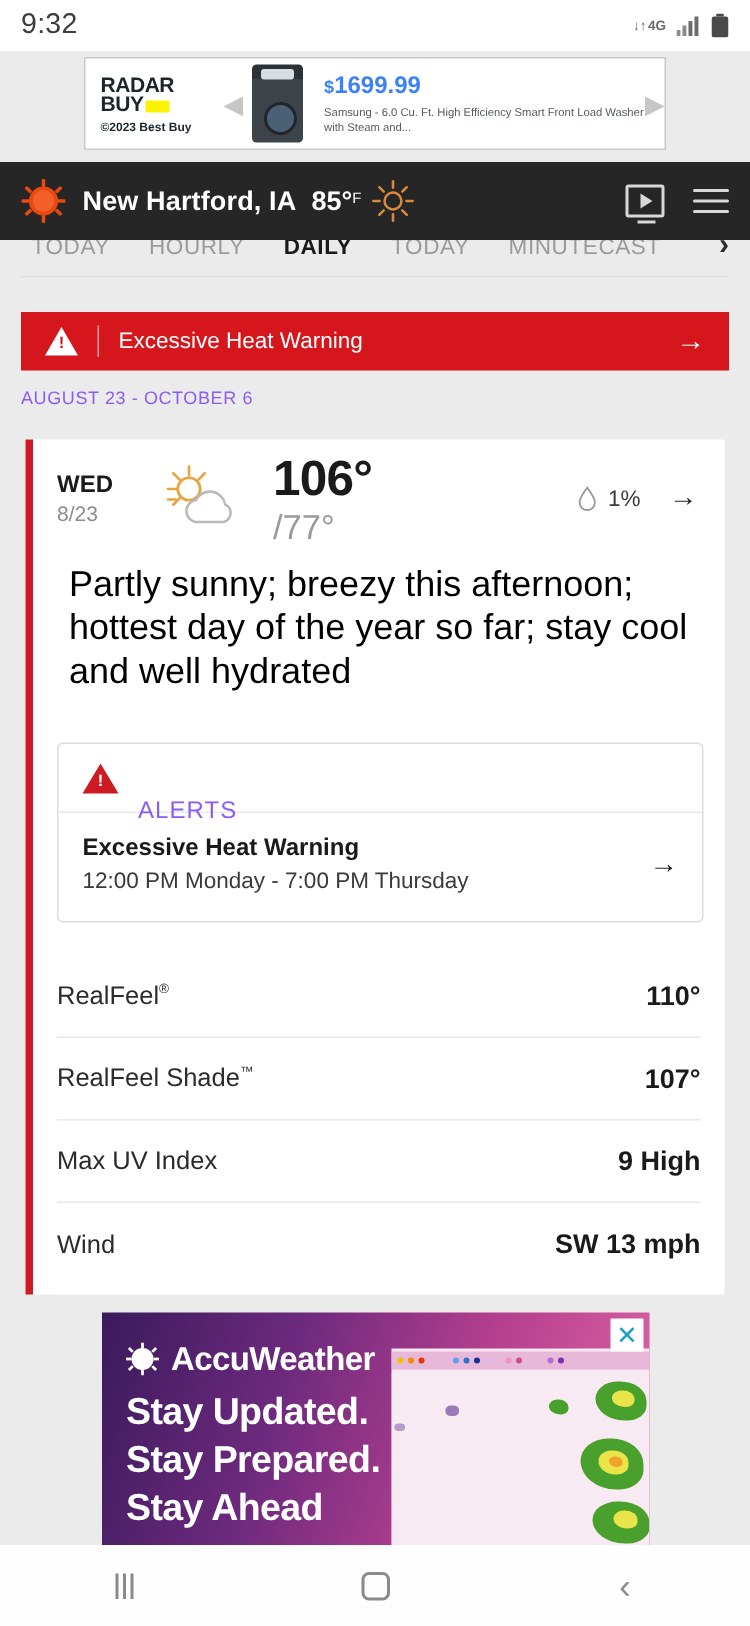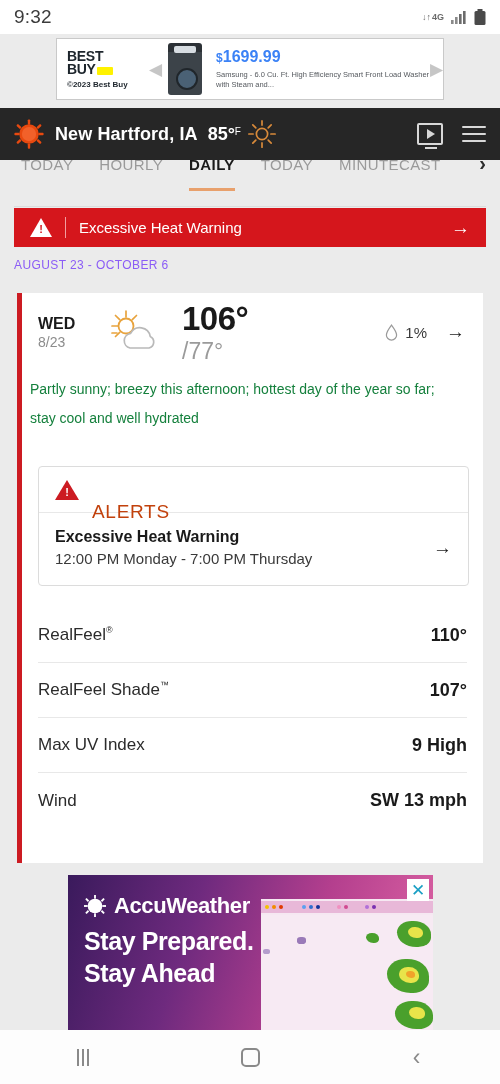--- a/index.html
+++ b/index.html
@@ -63,21 +63,21 @@
   .tv-icon { width: 26px; height: 22px; border: 2px solid #d8d8d8; border-radius: 2px;
              position: relative; display: flex; align-items: center; justify-content: center; }
   .tv-icon:after { content:""; position:absolute; bottom:-6px; left:6px; width:12px; height:2px; background:#d8d8d8; }
   .tv-tri { width: 0; height: 0; border-left: 8px solid #d8d8d8;
             border-top: 5px solid transparent; border-bottom: 5px solid transparent; margin-left: 2px; }
   .burger { width: 24px; display: flex; flex-direction: column; gap: 5px; }
   .burger span { display: block; height: 2px; background: #d8d8d8; border-radius: 1px; }
 
   
   .tabstrip {
-    position: absolute; top: 160px; left: 0; width: 500px; height: 47px;
+    position: absolute; top: 160px; left: 0; width: 500px; height: 25px;
     background: #ebebeb; overflow: hidden;
   }
   .tabrow { display: flex; align-items: flex-start; height: 30px; padding: 0 8px;
             margin-top: -10px; }
   .tab { flex: none; font-size: 15px; color: #9a9a9a; letter-spacing: .4px;
          padding: 0 13px; line-height: 30px; position: relative; }
   .tab.active { color: #1a1a1a; font-weight: bold; }
   .tab.active:after { content:""; position:absolute; left:13px; right:13px; bottom:-11px;
                       height: 3px; background: #e8a06c; }
   .tab-next { margin-left: auto; font-size: 20px; color: #2b2b2b; line-height: 26px; padding-right: 6px; font-weight: bold; }
@@ -111,33 +111,33 @@
   .day-date { font-size: 14px; color: #8c8c8c; line-height: 18px; }
   .card-wx { width: 56px; height: 48px; margin-left: 6px; }
   .temps { margin-left: 14px; display: flex; align-items: baseline; flex-direction: column; }
   .temp-hi { font-size: 33px; font-weight: bold; color: #1a1a1a; letter-spacing: -.5px; }
   .temp-lo { font-size: 23px; color: #9a9a9a; margin-left: 6px; }
   .precip { margin-left: auto; display: flex; align-items: center; gap: 7px; }
   .drop { width: 13px; height: 17px; }
   .precip-val { font-size: 15px; color: #3a3a3a; }
   .card-arrow { font-size: 19px; color: #1a1a1a; margin-left: 19px; }
 
-  .card-desc { padding: 4px 20px 0 8px; font-size: 14px; color: #15803d; line-height: 29px; }
+  .card-desc { padding: 4px 20px 0 24px; font-size: 24px; color: #000000; line-height: 29px; }
 
   
   .alertbox {
     margin: 33px 14px 0 16px; border: 1px solid #dcdcdc; border-radius: 4px; background: #fff;
   }
   .alert-head { display: flex; align-items: center; height: 46px; padding: 0 16px;
                 border-bottom: 1px solid #e8e8e8; }
   .alert-tri { width: 0; height: 0; border-left: 12px solid transparent;
     border-right: 12px solid transparent; border-bottom: 20px solid #cc1b22; position: relative; }
   .alert-tri:after { content:"!"; position:absolute; left:-3px; top:6px; width:6px;
     color:#fff; font-size:11px; font-weight:bold; text-align:center; }
-  .alert-head-label { font-size: 19px; color: #c2410c; letter-spacing: .7px; margin-left: 13px; margin-top: 45px; }
+  .alert-head-label { font-size: 16px; color: #8b5cf6; letter-spacing: .7px; margin-left: 13px; margin-top: 45px; }
   .alert-body { display: flex; align-items: center; padding: 13px 16px 15px; }
   .alert-title { font-size: 16px; font-weight: bold; color: #1a1a1a; line-height: 22px; }
   .alert-time { font-size: 15px; color: #3a3a3a; line-height: 22px; }
   .alert-arrow { margin-left: auto; font-size: 19px; color: #1a1a1a; }
 
   
   .details { margin: 22px 16px 0 16px; }
   .drow { display: flex; align-items: center; height: 55px;
           border-bottom: 1px solid #e8e8e8; }
   .drow:last-child { border-bottom: none; }
@@ -204,21 +204,21 @@
       </svg>
       <svg width="12" height="16" viewBox="0 0 12 16">
         <rect x="3.5" y="0" width="5" height="2" fill="#4a4a4a"></rect>
         <rect x="0.5" y="2" width="11" height="14" rx="1.5" fill="#4a4a4a"></rect>
       </svg>
     </div>
   </div>
 
   <div class="topad">
     <div class="bb-logo">
-      <div class="bb-word">BEST</div>
+      <div class="bb-word">RADAR</div>
       <div class="bb-word">
         <span>BUY</span><span class="bb-tag"></span>
       </div>
       <div class="bb-copy">©2023 Best Buy</div>
     </div>
     <div class="ad-arrow">◀</div>
     <div class="washer"></div>
     <div class="ad-text">
       <div class="ad-price"><span class="dollar">$</span><span>1699.99</span></div>
       <div class="ad-desc">Samsung - 6.0 Cu. Ft. High Efficiency Smart Front Load Washer with Steam and...</div>
@@ -371,20 +371,21 @@
             <rect x="20" y="11" width="4" height="2"></rect>
           <rect x="2.5" y="3.4" width="2" height="4" transform="rotate(-45 3.5 5.4)"></rect>
           <rect x="19.5" y="3.4" width="2" height="4" transform="rotate(45 20.5 5.4)"></rect>
           <rect x="2.5" y="16.6" width="2" height="4" transform="rotate(45 3.5 18.6)"></rect>
           <rect x="19.5" y="16.6" width="2" height="4" transform="rotate(-45 20.5 18.6)"></rect>
         </g>
       </svg>
       <div class="aw-name">AccuWeather</div>
     </div>
     <div class="aw-lines">
+      <div class="aw-line">Stay Updated.</div>
       <div class="aw-line">Stay Prepared.</div>
       <div class="aw-line">Stay Ahead</div>
     </div>
     <div class="aw-map">
       <div class="aw-legend">
         <i style="background:#f2c200"></i>
           <i style="background:#f28c00"></i>
           <i style="background:#e03a00"></i>
         <i style="background:#5aa0f0;margin-left:16px"></i>
           <i style="background:#2f6fd0"></i>

